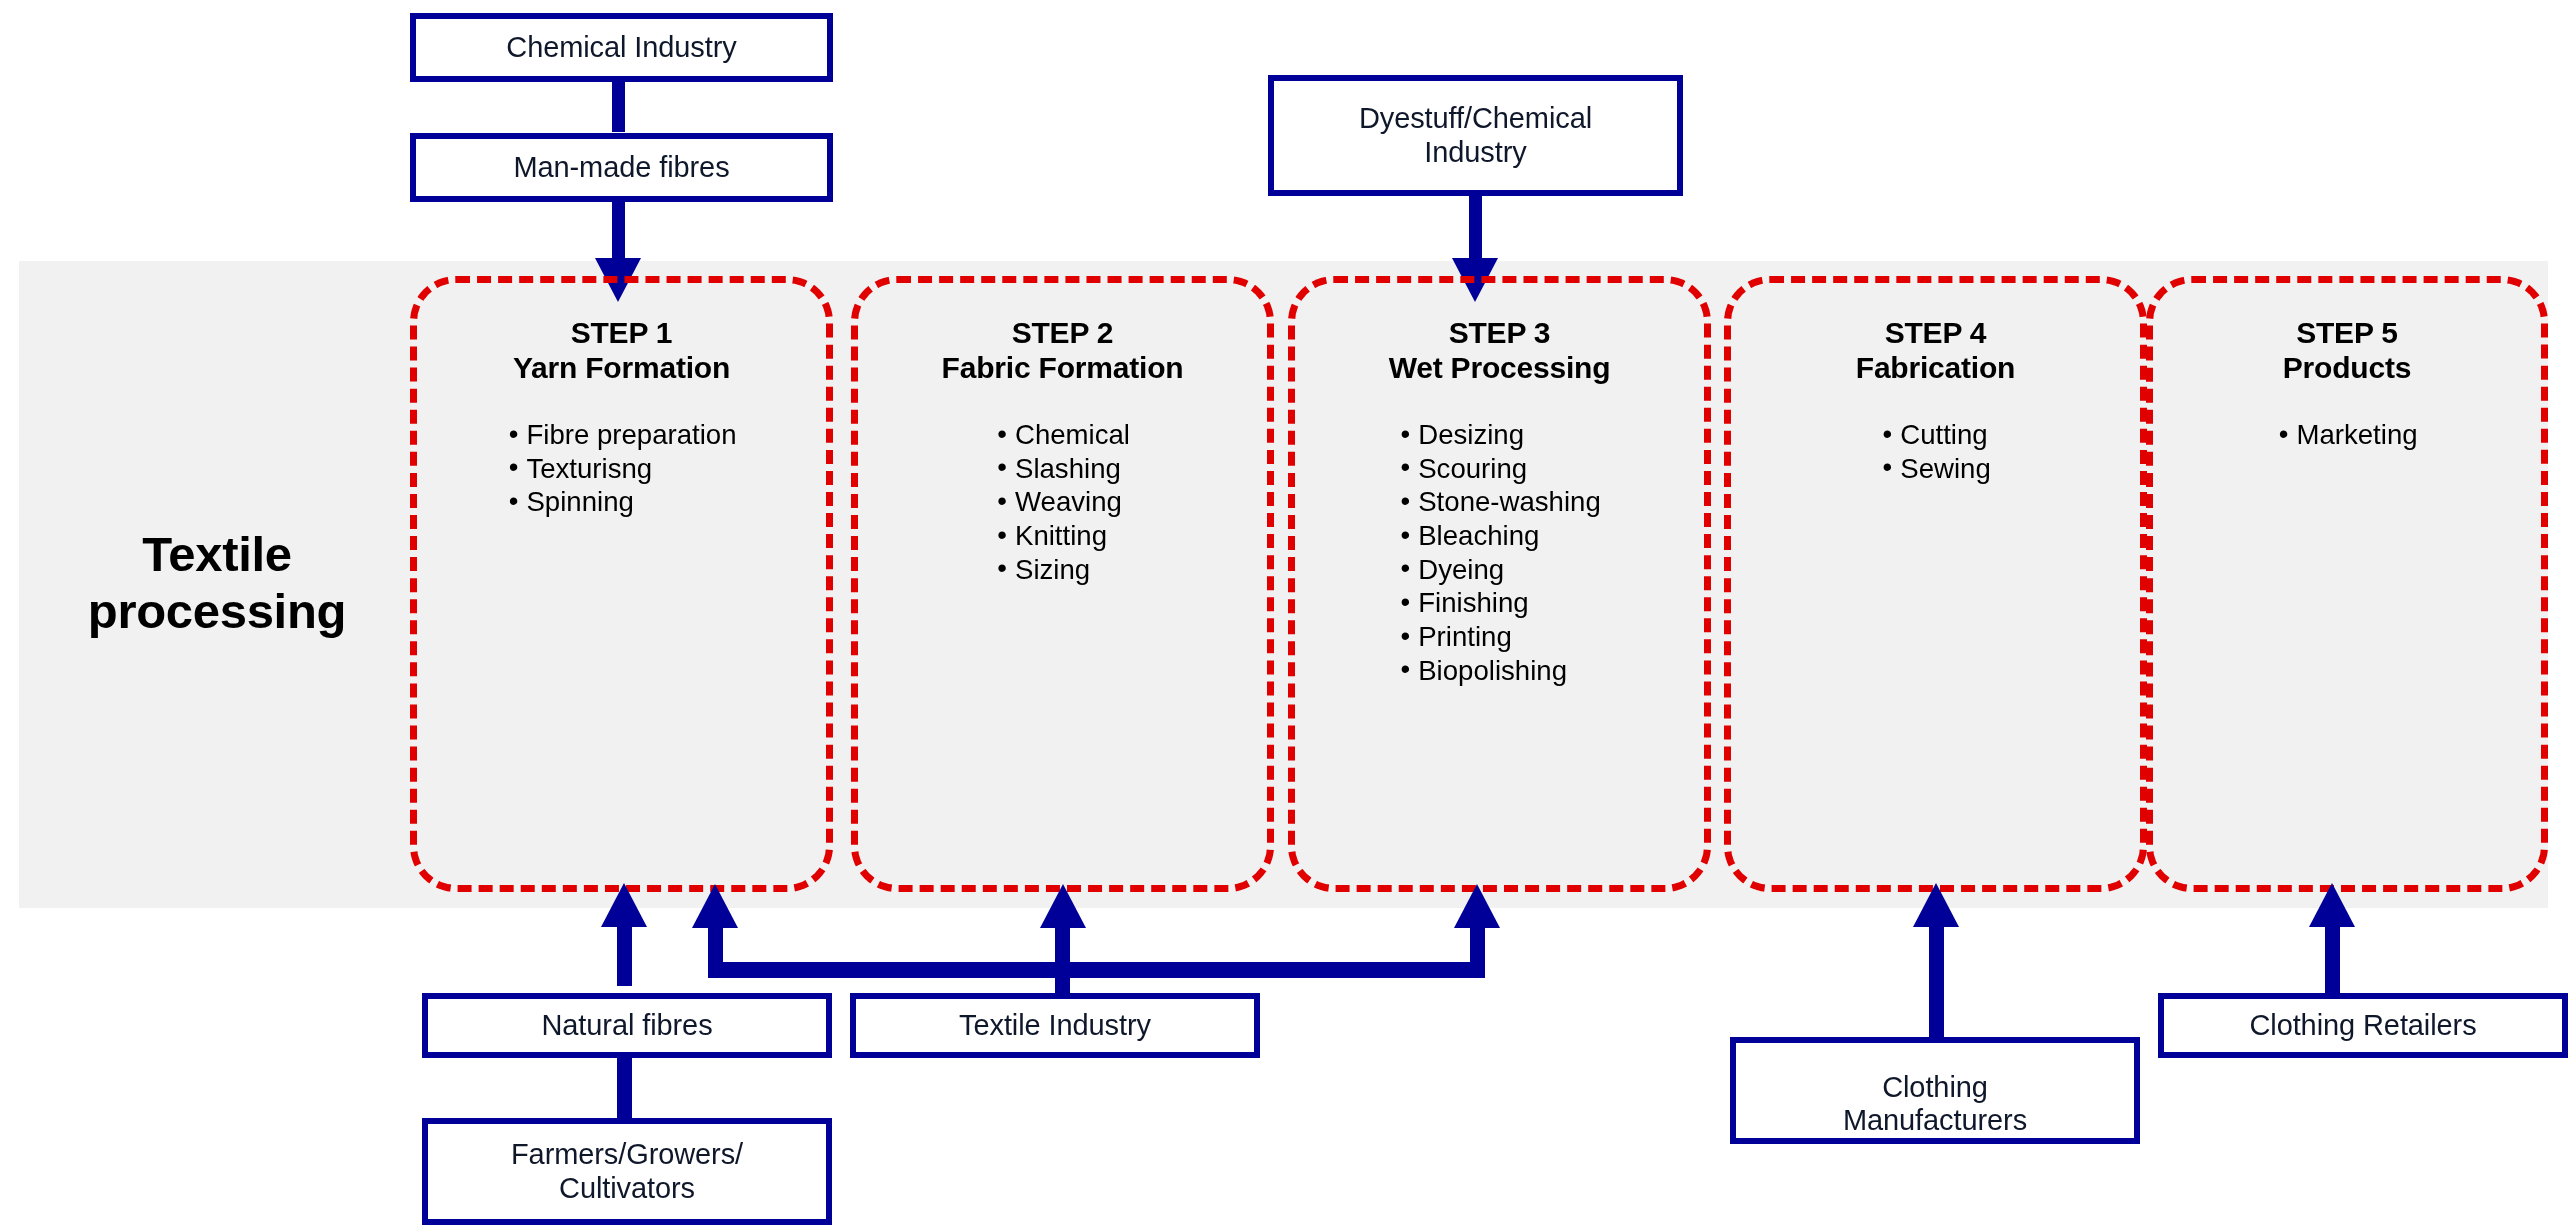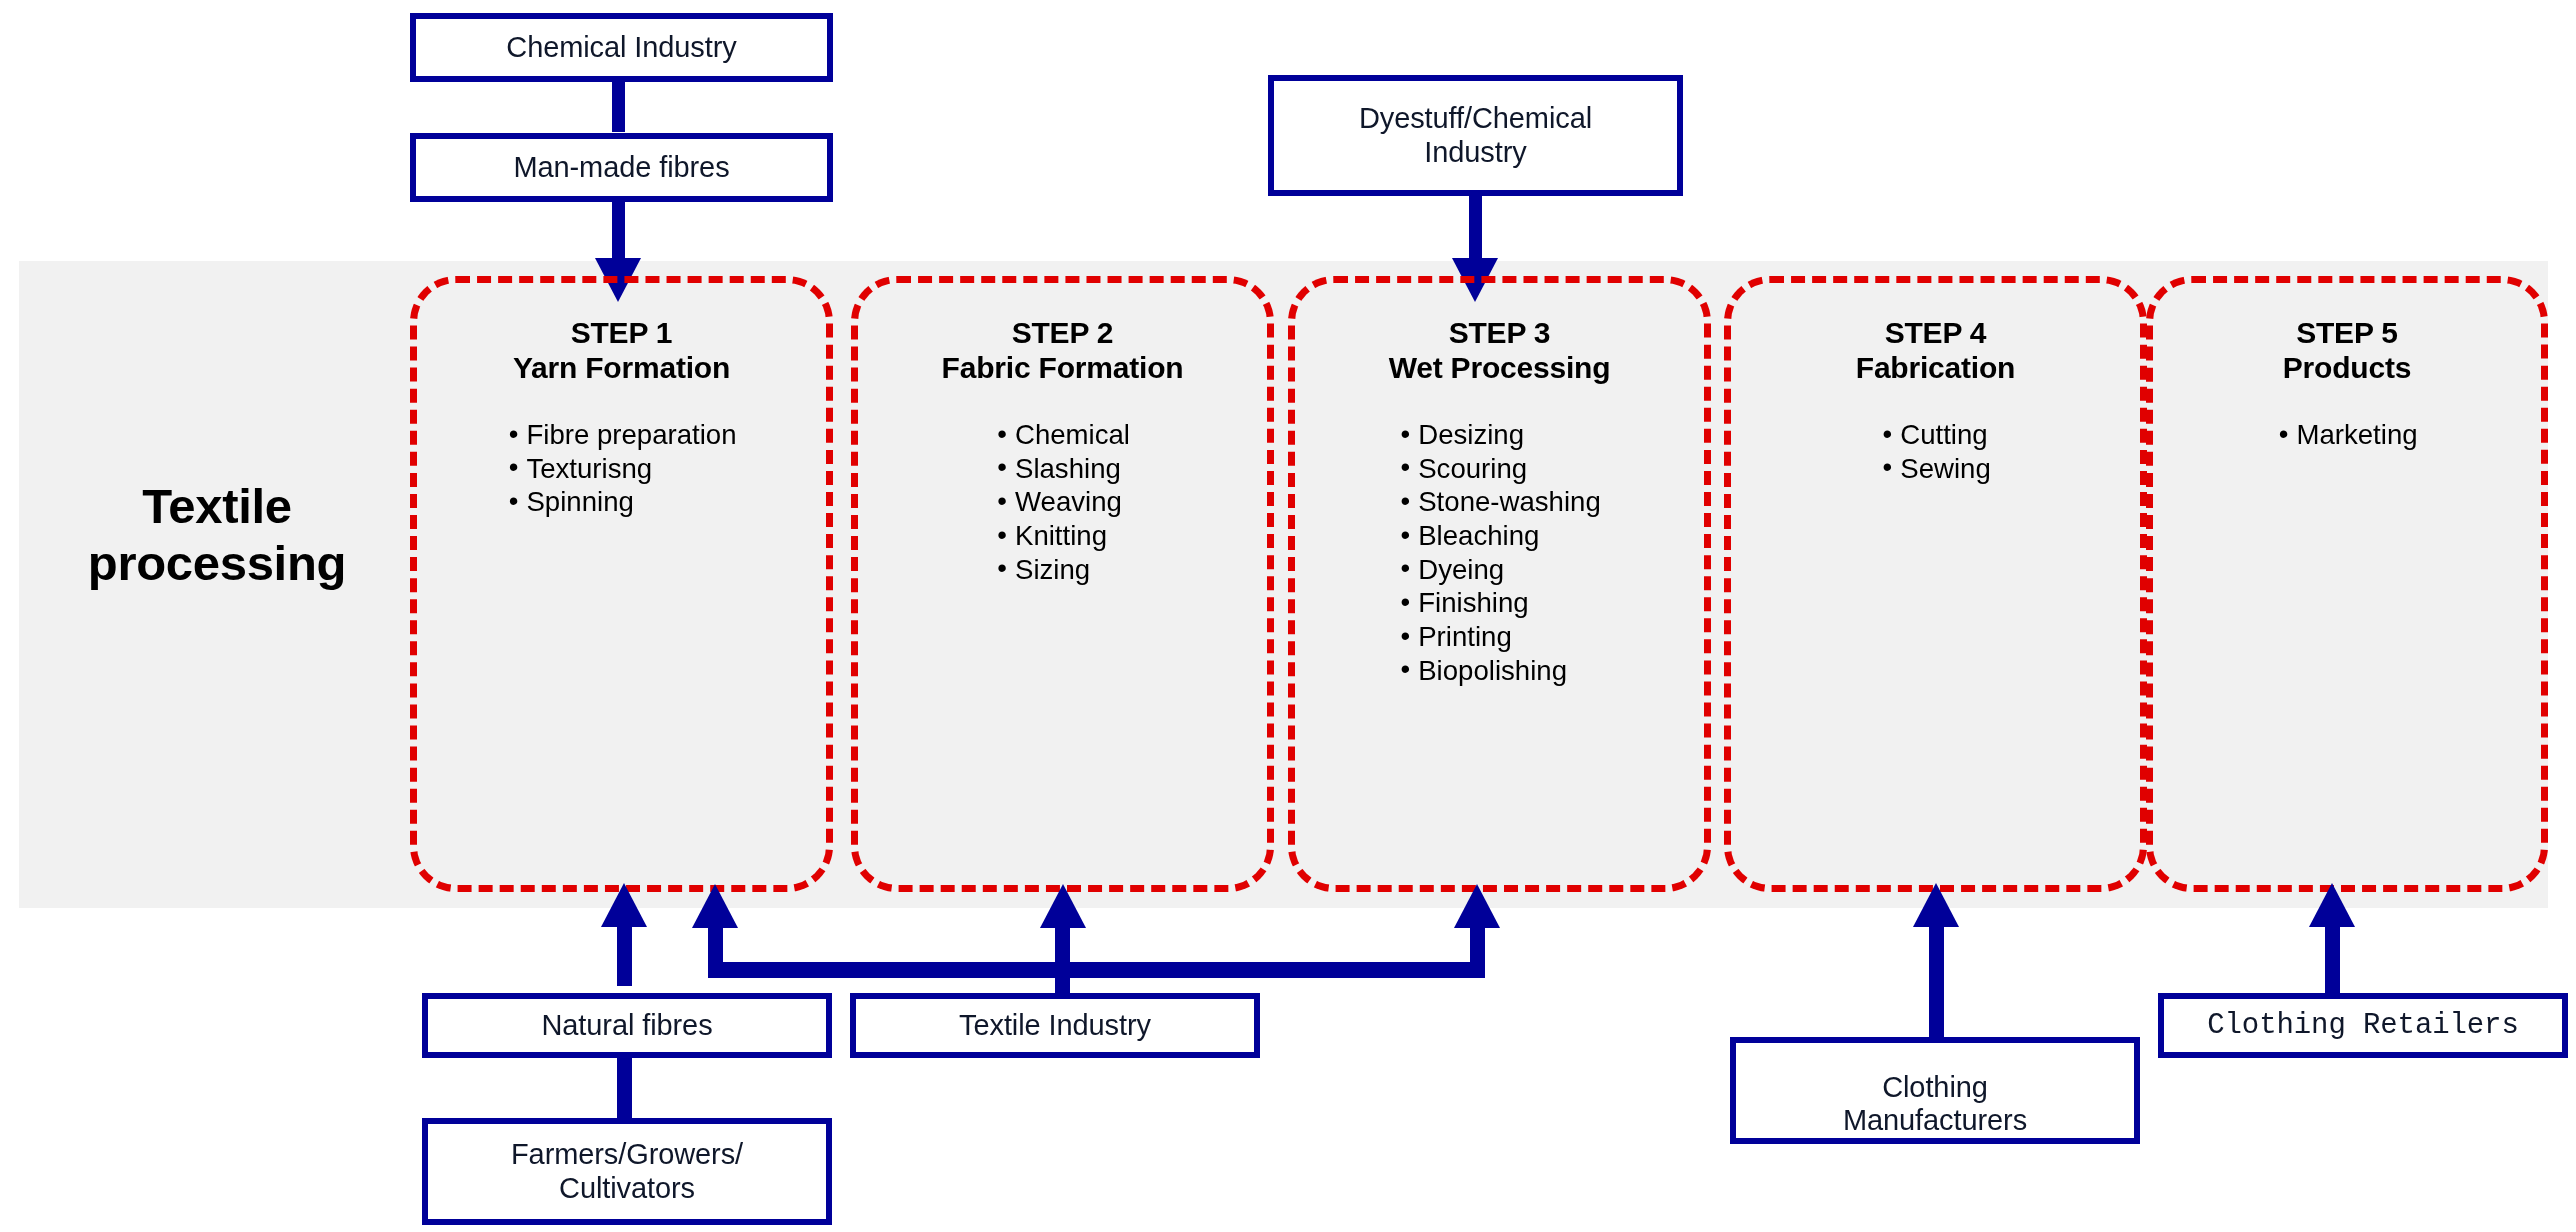--- a/index.html
+++ b/index.html
@@ -15,21 +15,21 @@
   
   .band{
     position:absolute;
     left:19.4px;top:261px;width:2529px;height:647px;
     background:#f1f1f1;
   }
 
   
   .proc-label{
     position:absolute;
-    left:23.5px;top:478px;width:387px;
+    left:23.5px;top:526px;width:387px;
     text-align:center;
     font-size:49px;font-weight:bold;color:#000000;
     line-height:1.17;
     letter-spacing:-0.3px;
   }
 
   
   .step{
     position:absolute;
     top:276px;height:616px;
@@ -253,18 +253,18 @@
     </span>
   </div>
 
   <div class="nbox" style="left:1730px;top:1037px;width:410px;height:107px;align-items:flex-end;">
     <span>
       <span>Clothing</span><br>
       <span>Manufacturers</span>
     </span>
   </div>
 
-  <div class="nbox" style="left:2158px;top:993px;width:410px;height:65px;font-family:Liberation Mono, monospace;">
+  <div class="nbox" style="left:2158px;top:993px;width:410px;height:65px;">
     <span>Clothing Retailers</span>
   </div>
 
 </div>
 
 
 </body></html>

